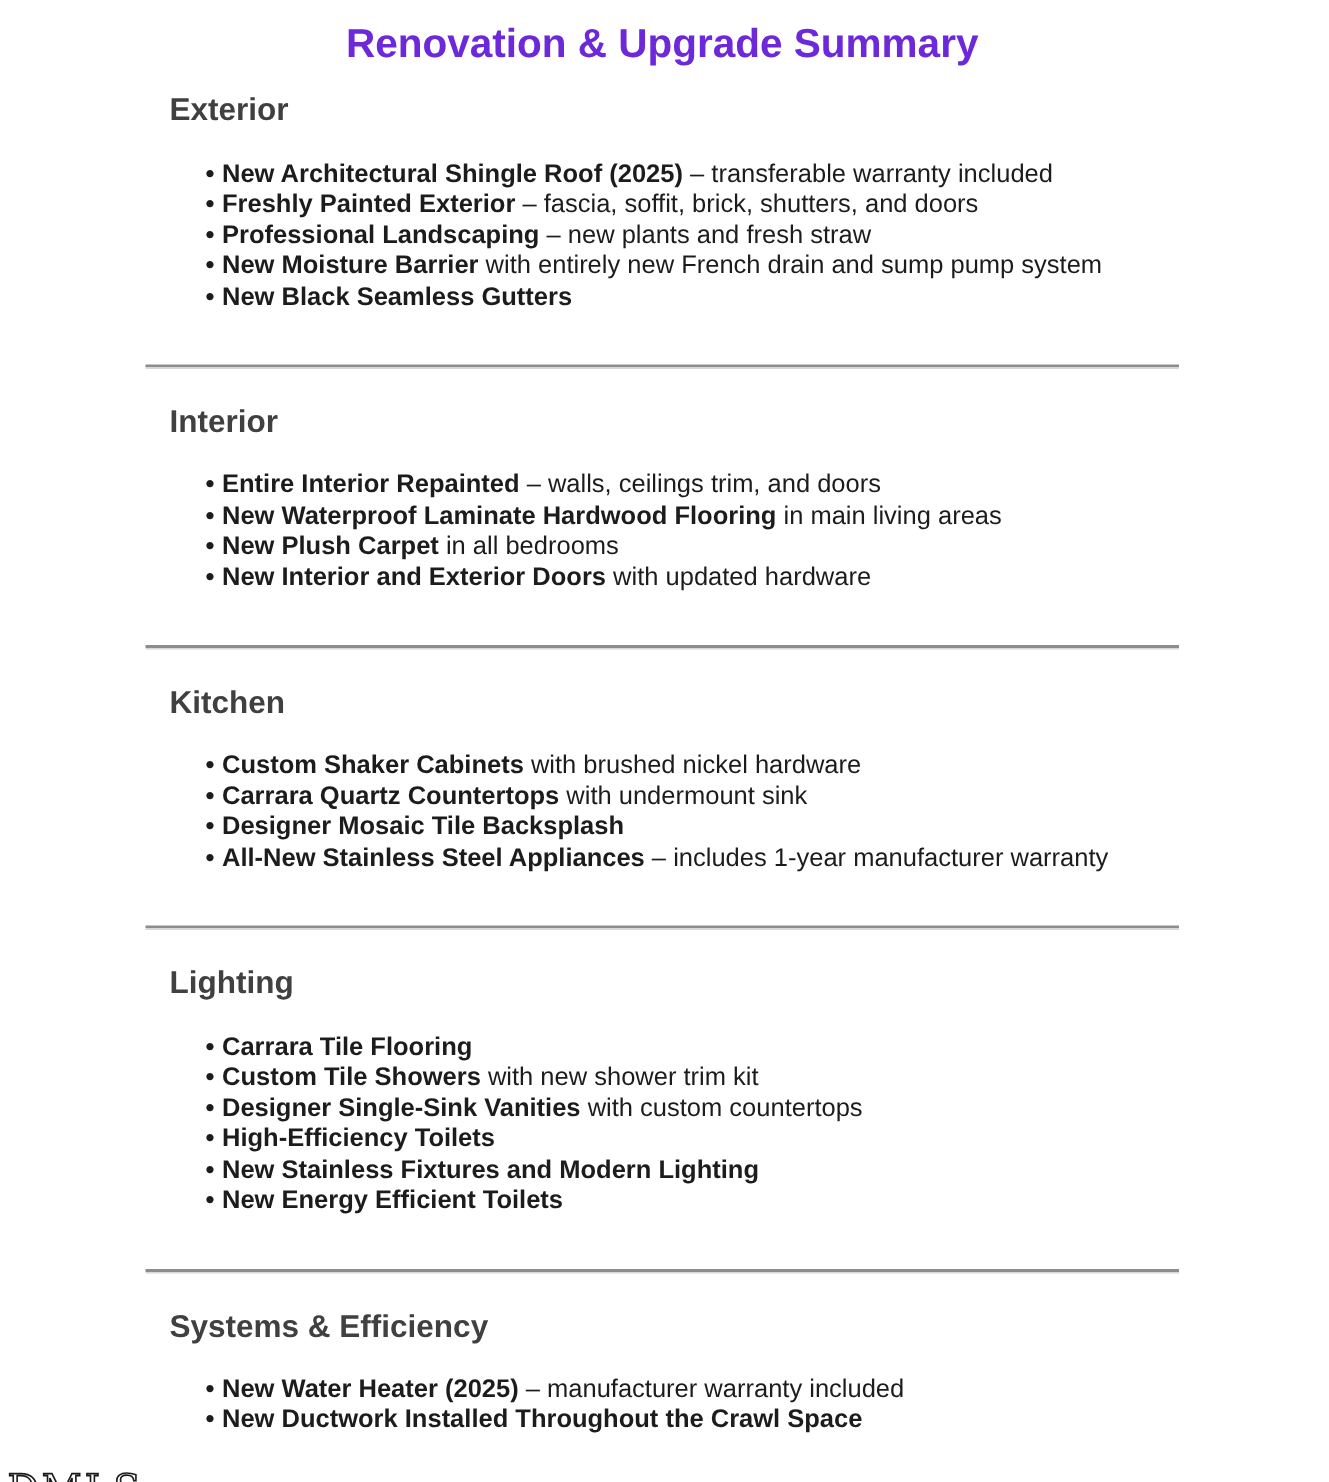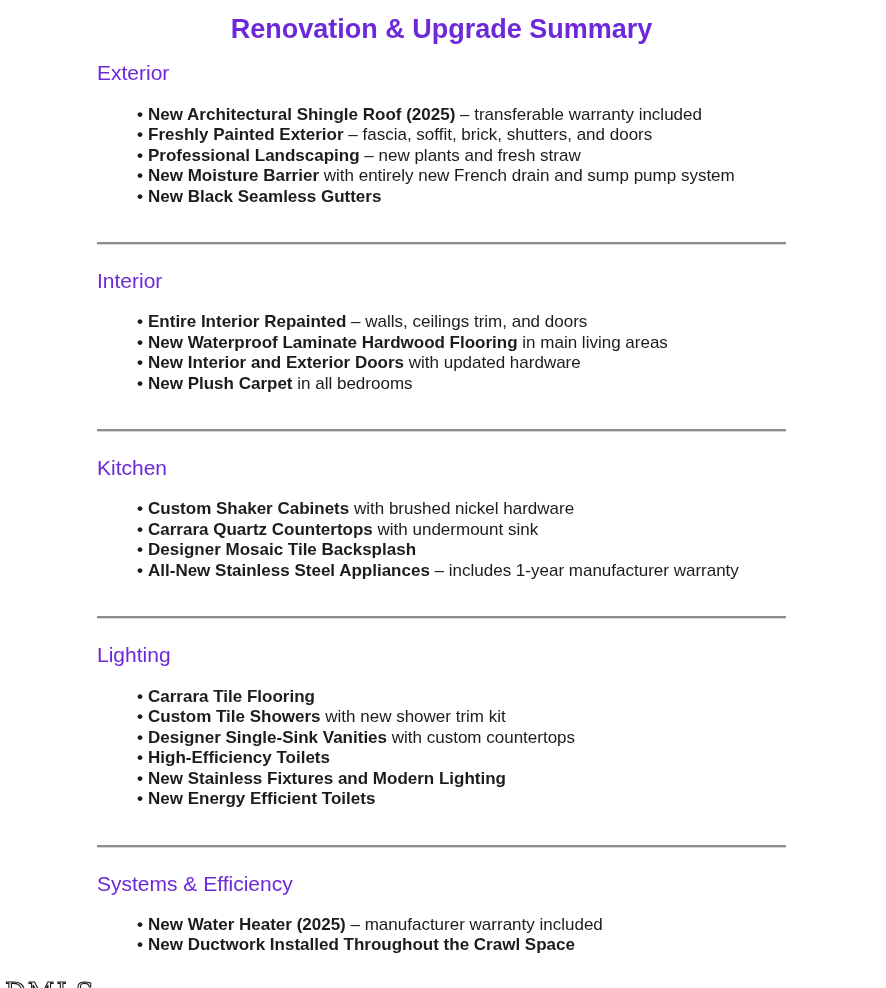--- a/index.html
+++ b/index.html
@@ -19,23 +19,23 @@
     font-size: 27px;
     line-height: 1.2;
     font-weight: 700;
     text-align: center;
     margin: 0 0 15px 0;
     color: #6d28d9;
   }
   .section-heading {
     font-size: 21px;
     line-height: 1.2;
-    font-weight: 400;
-    margin: 0;
-    color: #6d28d9;
+    font-weight: 700;
+    margin: 16px;
+    color: #404040;
   }
   .bullet-list {
     margin: 19px 0 0 0;
     padding: 0 0 0 51px;
     list-style: none;
     font-size: 17px;
   }
   .bullet-list li {
     position: relative;
     line-height: 20.5px;
@@ -83,22 +83,22 @@
     </ul>
   </section>
 
   <div class="divider"></div>
 
   <section>
     <h2 class="section-heading">Interior</h2>
     <ul class="bullet-list">
       <li><span class="lead">Entire Interior Repainted</span><span class="detail"> – walls, ceilings trim, and doors</span></li>
       <li><span class="lead">New Waterproof Laminate Hardwood Flooring</span><span class="detail"> in main living areas</span></li>
+      <li><span class="lead">New Plush Carpet</span><span class="detail"> in all bedrooms</span></li>
       <li><span class="lead">New Interior and Exterior Doors</span><span class="detail"> with updated hardware</span></li>
-      <li><span class="lead">New Plush Carpet</span><span class="detail"> in all bedrooms</span></li>
     </ul>
   </section>
 
   <div class="divider"></div>
 
   <section>
     <h2 class="section-heading">Kitchen</h2>
     <ul class="bullet-list">
       <li><span class="lead">Custom Shaker Cabinets</span><span class="detail"> with brushed nickel hardware</span></li>
       <li><span class="lead">Carrara Quartz Countertops</span><span class="detail"> with undermount sink</span></li>

